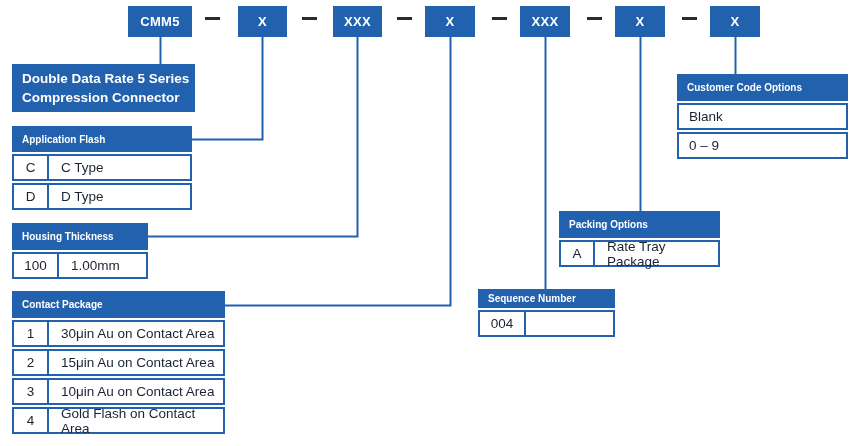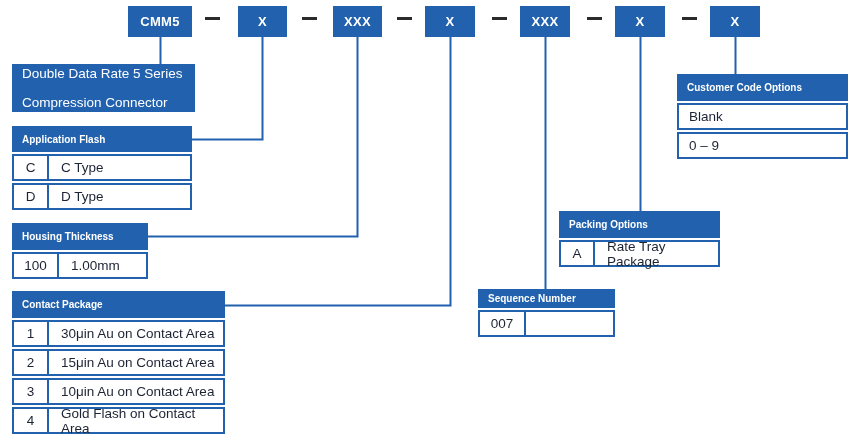--- a/index.html
+++ b/index.html
@@ -16,22 +16,22 @@
   .pbox{
     position:absolute;top:6px;height:31px;z-index:2;
     background:var(--blue);color:#fff;font-weight:bold;font-size:13px;
     display:flex;align-items:center;justify-content:center;letter-spacing:.3px;
   }
   .dash{
     position:absolute;top:17px;height:3px;width:15px;background:var(--dash);z-index:2;
   }
   .series-box{
     position:absolute;left:12px;top:64px;width:183px;height:48px;z-index:2;
-    background:var(--blue);color:#fff;font-size:13.5px;font-weight:normal;
-    display:flex;flex-direction:column;justify-content:space-between;
+    background:var(--blue);color:#fff;font-size:13.5px;font-weight:bold;
+    display:flex;flex-direction:column;justify-content:center;
     padding-left:10px;box-sizing:border-box;line-height:19px;
   }
   .tbl{position:absolute;z-index:2;}
   .tbl-head{
     background:var(--blue);color:#fff;font-size:10px;font-weight:bold;
     display:flex;align-items:center;padding-left:10px;box-sizing:border-box;
   }
   .tbl-row{
     display:flex;margin-top:2px;border:2px solid var(--blue);
     background:#ffffff;box-sizing:border-box;height:27px;
@@ -116,21 +116,21 @@
     </div>
     <div class="tbl-row">
       <div class="cell code" style="width:35px">4</div>
       <div class="cell desc">Gold Flash on Contact Area</div>
     </div>
   </div>
 
   <div class="tbl" style="left:478px;top:289px;width:137px">
     <div class="tbl-head" style="height:19px">Sequence Number</div>
     <div class="tbl-row">
-      <div class="cell code" style="width:46px">007</div>
+      <div class="cell code" style="width:46px">004</div>
       <div class="cell desc"></div>
     </div>
   </div>
 
   <div class="tbl" style="left:559px;top:211px;width:161px">
     <div class="tbl-head" style="height:27px">Packing Options</div>
     <div class="tbl-row">
       <div class="cell code" style="width:34px">A</div>
       <div class="cell desc">Rate Tray Package</div>
     </div>

